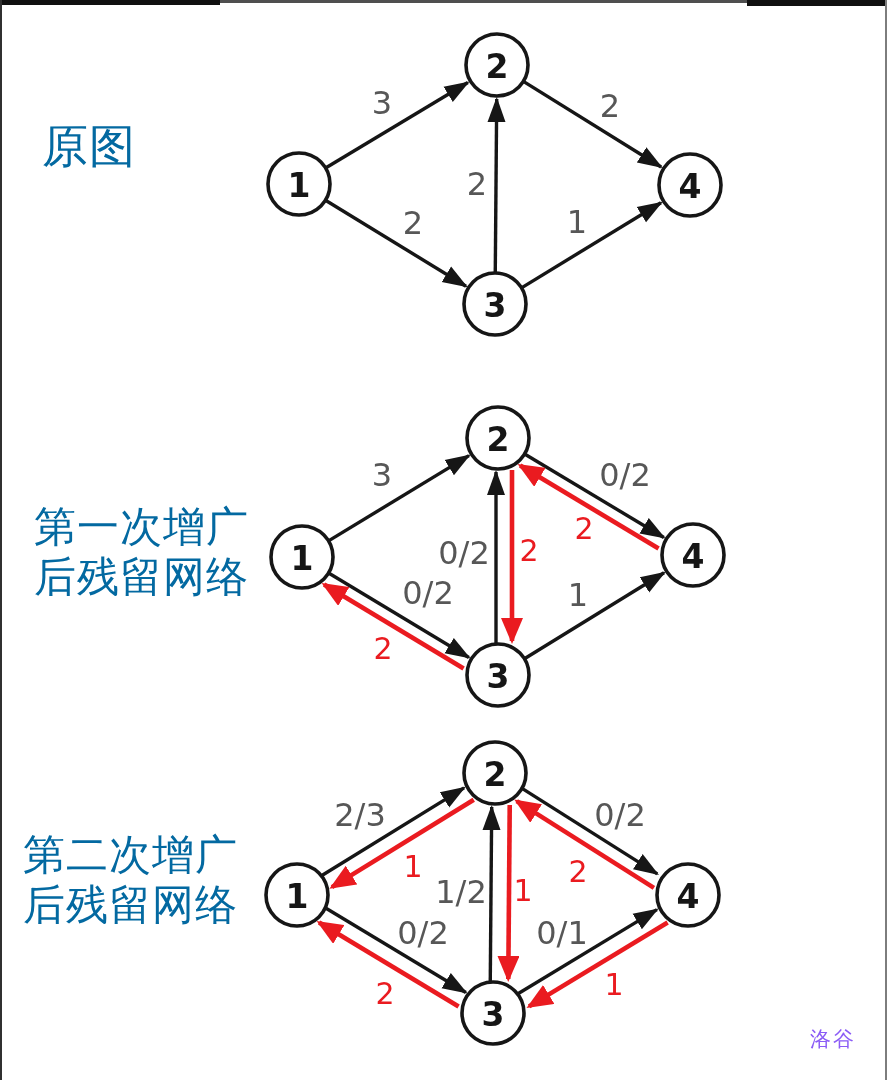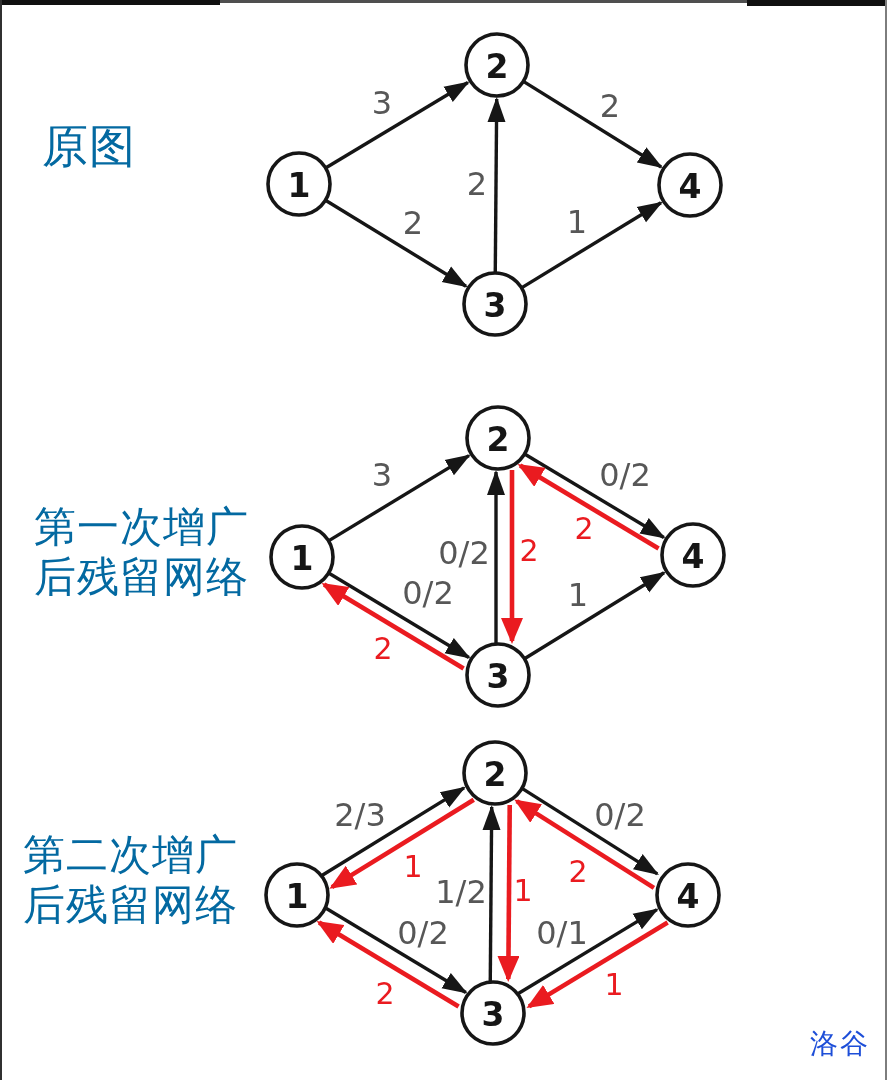--- a/index.html
+++ b/index.html
@@ -20,21 +20,21 @@
 
   .section-title{
     position:absolute;color:#0369a1;font-weight:500;letter-spacing:1px;
     font-family:"Liberation Sans",sans-serif;white-space:nowrap;
   }
   .section-title.t1{left:42px;top:120px;font-size:46px;line-height:52px;}
   .section-title.t2{left:34px;top:502px;font-size:42px;line-height:50px;}
   .section-title.t3{left:23px;top:830px;font-size:42px;line-height:50px;font-family:Liberation Serif, serif;}
 
   .watermark{
-    position:absolute;left:810px;top:1025px;font-size:28px;color:#1d4ed8;
+    position:absolute;left:810px;top:1025px;font-size:21px;color:#8b5cf6;
     letter-spacing:2px;
   }
 </style>
 </head>
 <body>
 
 <div class="topbar-left"></div>
 <div class="topbar-mid"></div>
 <div class="topbar-right"></div>
 <div class="border-left"></div>

